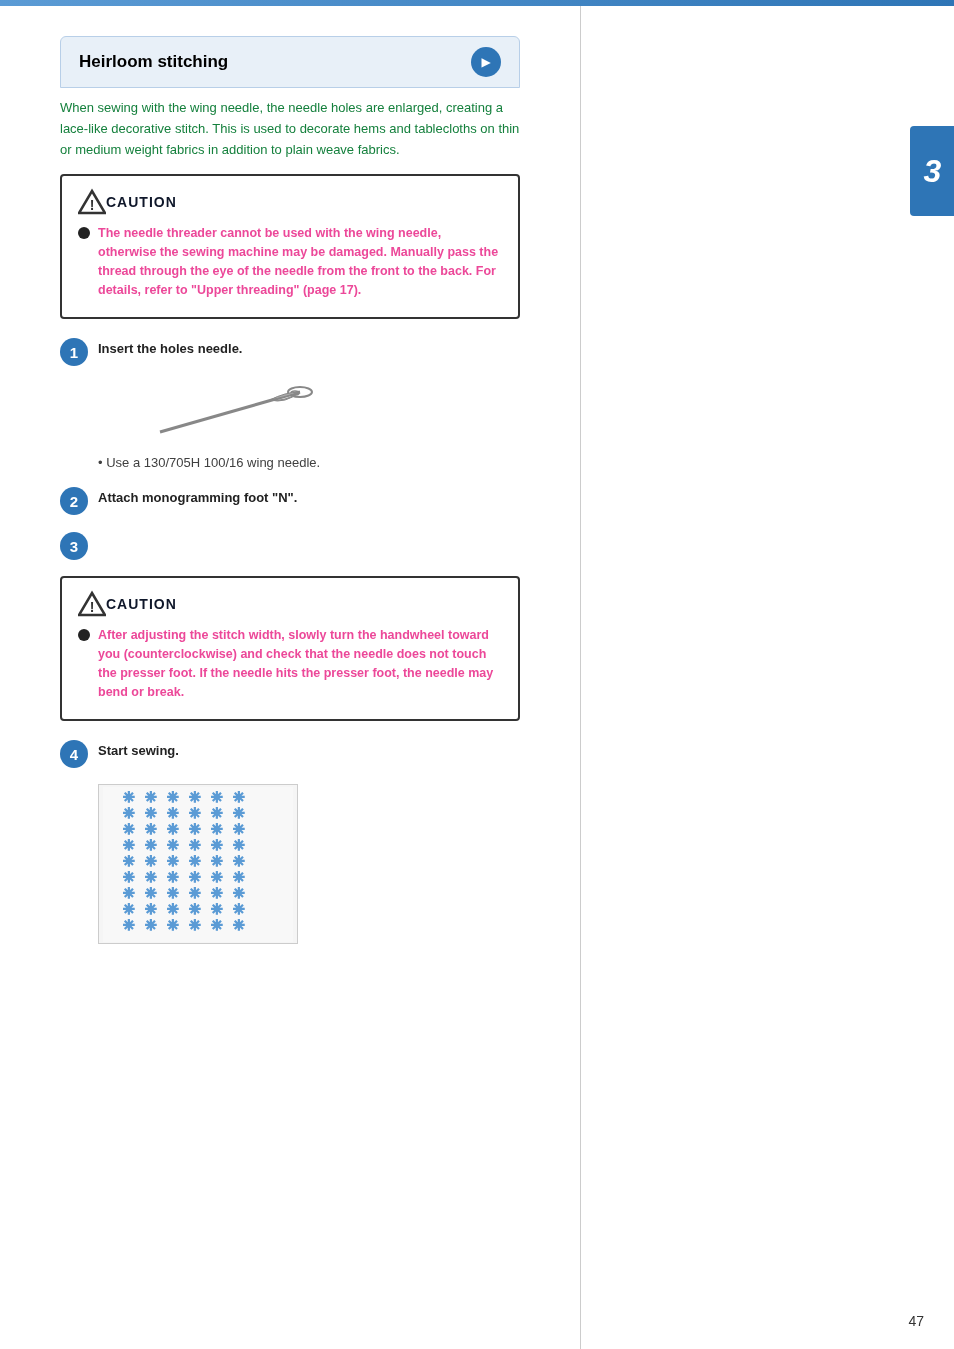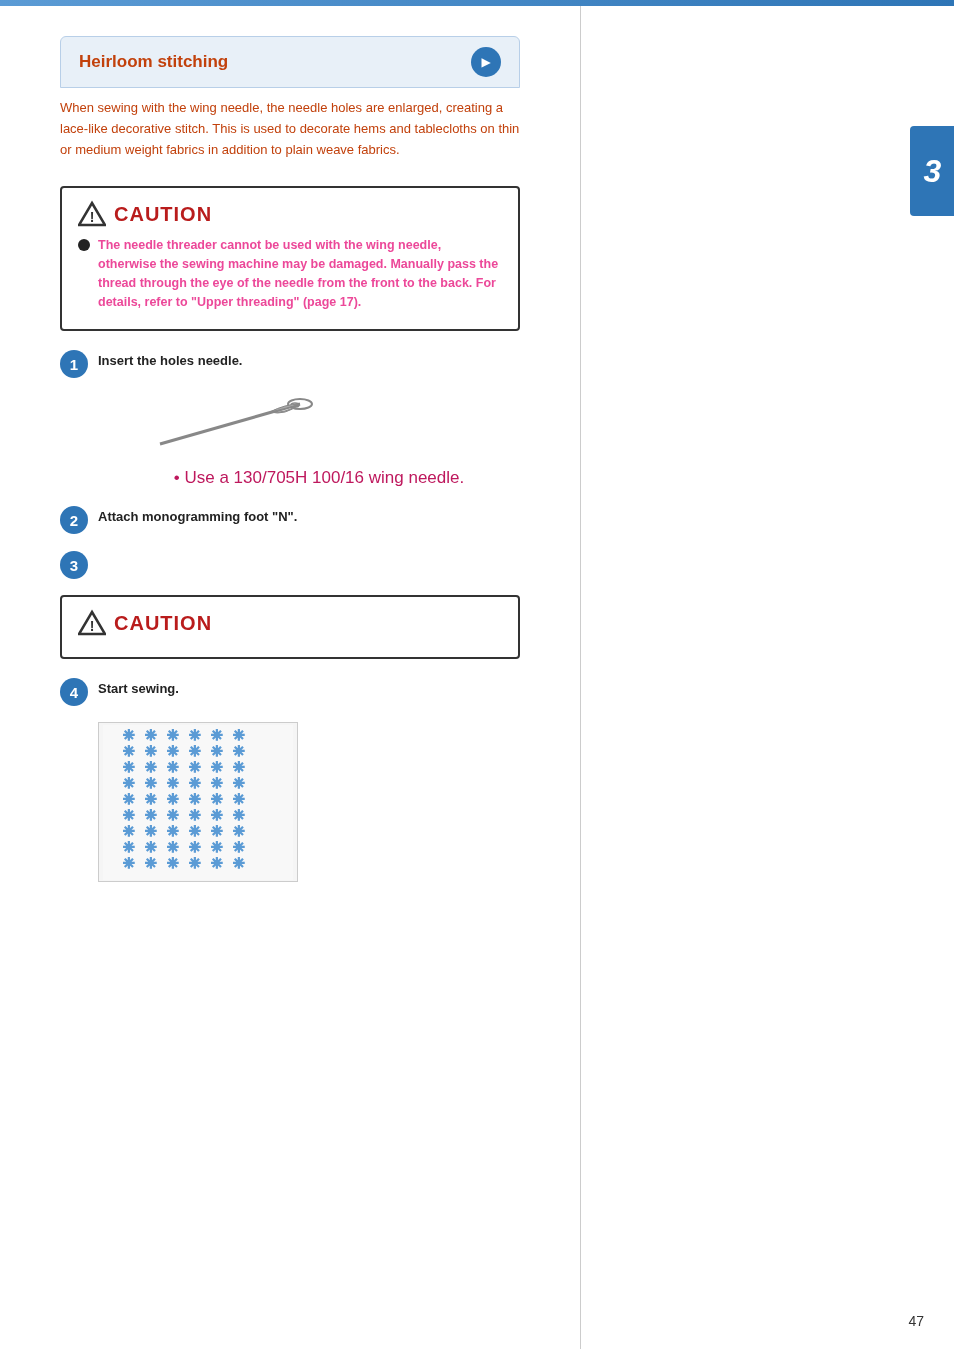--- a/index.html
+++ b/index.html
@@ -71,21 +71,21 @@
       display: flex;
       align-items: center;
       justify-content: space-between;
       border: 1px solid #b8cfe8;
       width: 460px;
     }
 
     .section-title {
       font-size: 17px;
       font-weight: bold;
-      color: #c2410c;
+      color: #000000;
     }
 
     .section-icon {
       width: 30px;
       height: 30px;
       background: #2e75b6;
       border-radius: 50%;
       display: flex;
       align-items: center;
       justify-content: center;
@@ -93,46 +93,45 @@
 
     .section-icon::after {
       content: '▶';
       color: white;
       font-size: 12px;
     }
 
     .intro-text {
       font-size: 13px;
       line-height: 1.6;
-      color: #c2410c;
-      margin-bottom: 26px;
+      color: #15803d;
+      margin-bottom: 14px;
       width: 460px;
     }
 
     
     .caution-box {
       border: 2px solid #333;
       border-radius: 4px;
       padding: 12px 16px;
       margin-bottom: 18px;
       width: 460px;
     }
 
     .caution-header {
       display: flex;
       align-items: center;
       margin-bottom: 8px;
       background: #fff;
     }
 
     .caution-title {
-      font-size: 20px;
-      font-weight: bold;
-      color: #b91c1c;
-      margin-left: 8px;
+      font-size: 14px;
+      font-weight: bold;
+      color: #0f172a;
       letter-spacing: 1px;
     }
 
     .caution-icon {
       width: 28px;
       height: 28px;
       position: relative;
       display: flex;
       align-items: center;
       justify-content: center;
@@ -198,25 +197,24 @@
 
     
     .needle-illustration {
       margin: 10px 0 10px 80px;
       width: 180px;
       height: 60px;
     }
 
     .bullet-list {
       margin: 6px 0 12px 38px;
-      font-size: 17px;
+      font-size: 13px;
       line-height: 1.7;
-      color: #be185d;
+      color: #404040;
       list-style: none;
-      text-align: center;
     }
 
     .bullet-list li::before {
       content: '• ';
     }
 
     
     .stitch-symbols {
       font-size: 13px;
       color: #222;
@@ -304,20 +302,24 @@
       <div class="caution-header">
         <div class="caution-icon">
           <svg width="28" height="28" viewBox="0 0 28 28">
             <polygon points="14,3 27,25 1,25" fill="none" stroke="#333" stroke-width="2.5"></polygon>
             <text x="14" y="22" text-anchor="middle" font-size="14" font-weight="bold" fill="#333">!</text>
           </svg>
         </div>
         <span class="caution-title">CAUTION</span>
       </div>
       <div class="caution-content">
+        <div class="caution-item" style="margin-top:6px;">
+          <div class="caution-bullet"></div>
+          <span class="caution-text">After adjusting the stitch width, slowly turn the handwheel toward you (counterclockwise) and check that the needle does not touch the presser foot. If the needle hits the presser foot, the needle may bend or break.</span>
+        </div>
       </div>
     </div>
 
     <div class="step" style="margin-top:14px;">
       <div class="step-number">4</div>
       <span class="step-text">Start sewing.</span>
     </div>
 
     <div class="embroidery-result">
       <svg width="190" height="155" viewBox="0 0 190 155" xmlns="http://www.w3.org/2000/svg">

